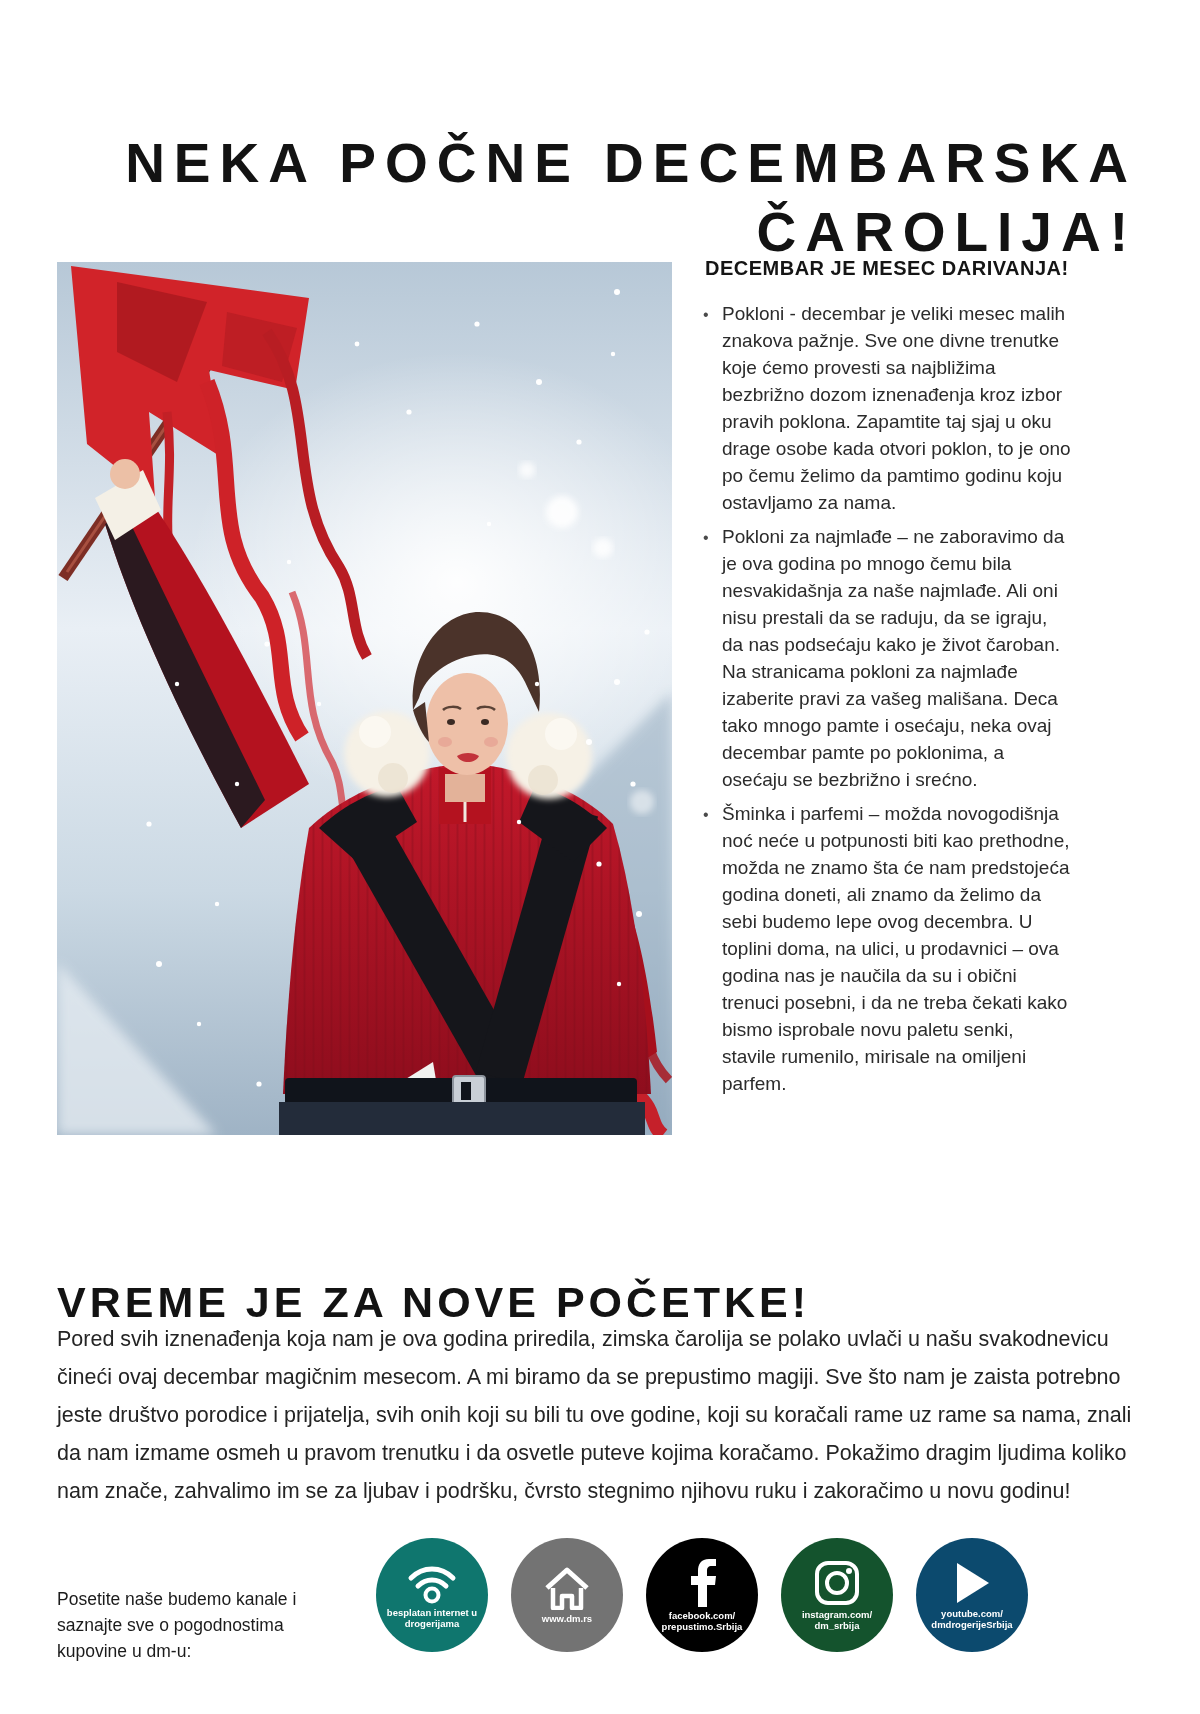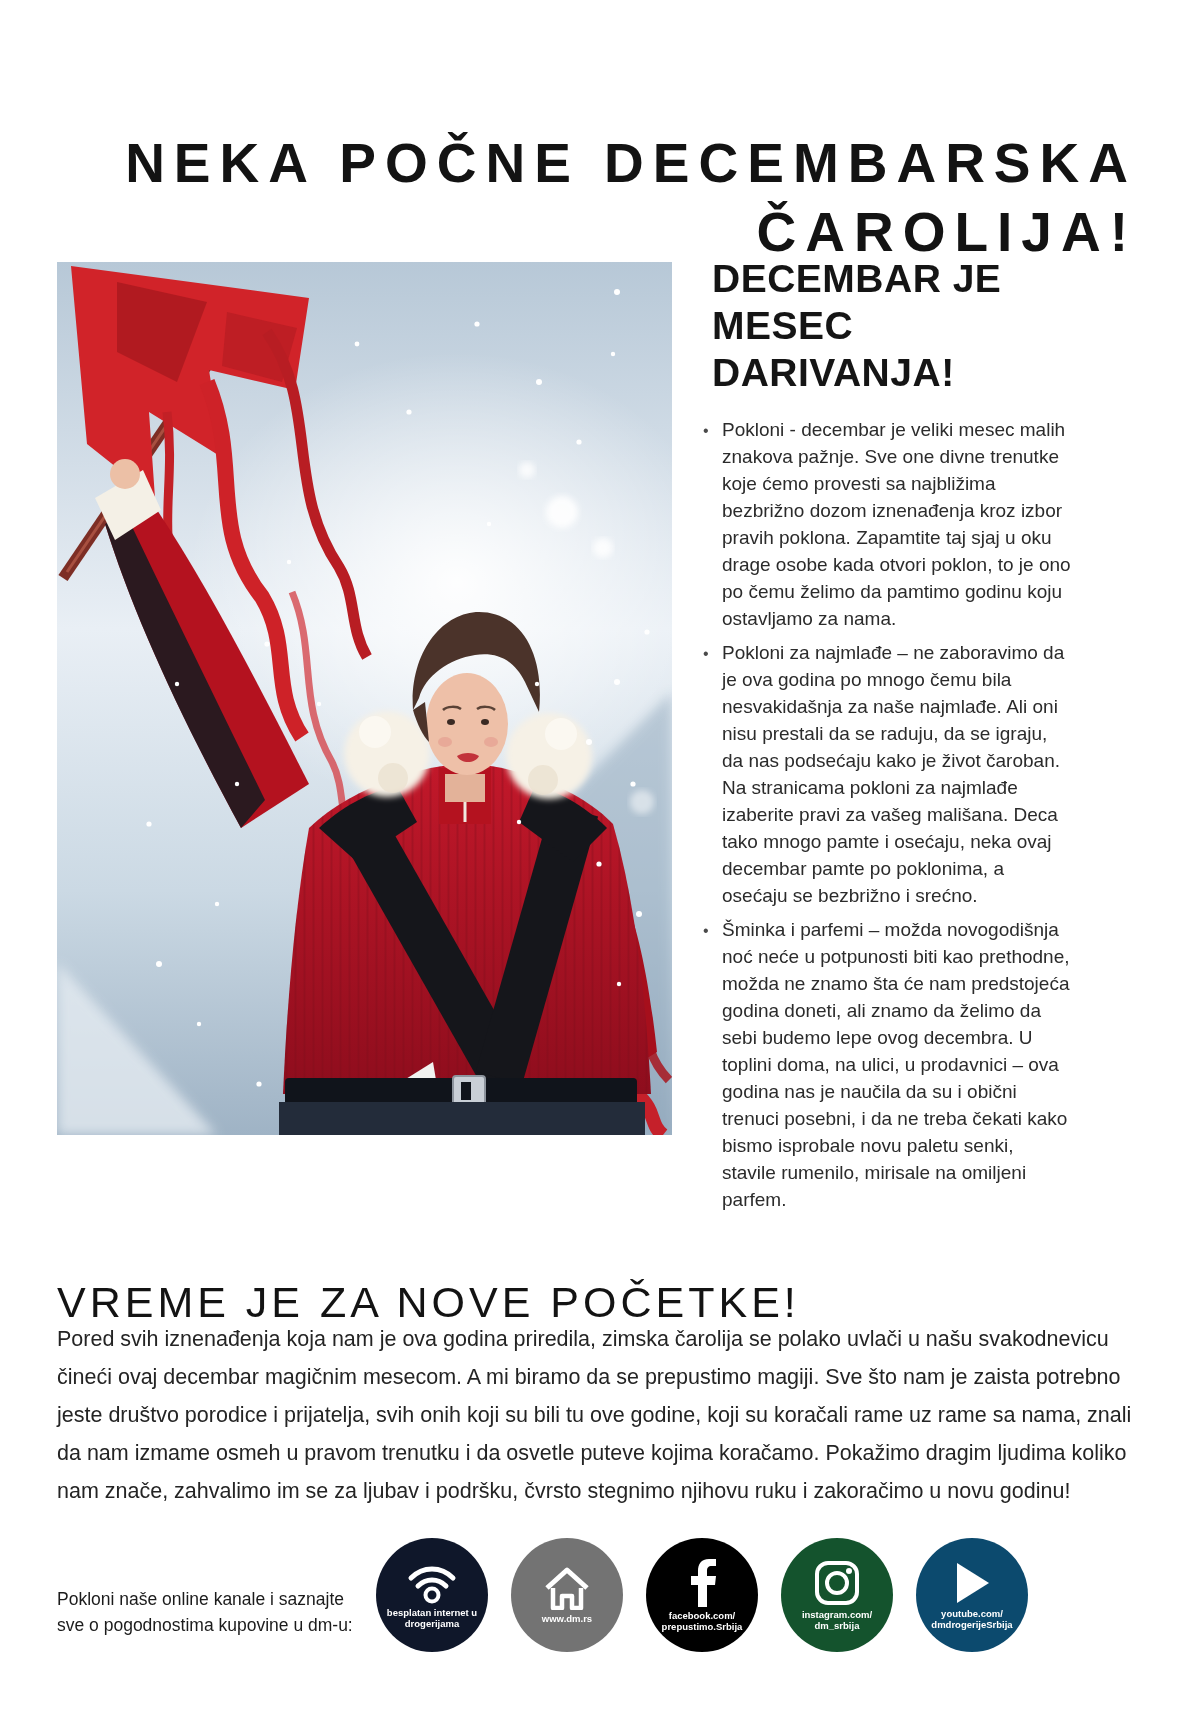--- a/index.html
+++ b/index.html
@@ -11,30 +11,30 @@
   .main-title {
     position:absolute; left:57px; top:92px; width:1080px;
     font-size:55px; font-weight:700; letter-spacing:9px;
     line-height:1.25; color:#131313;text-align:right;
   }
   .hero-wrap { position:absolute; left:57px; top:262px; width:615px; height:873px; }
   .hero-wrap svg { display:block; width:615px; height:873px; }
 
   .right-col { position:absolute; left:700px; top:256px; width:372px; }
   .right-heading {
-    font-size:39px; font-weight:700; line-height:1.2; letter-spacing:0.5px;
-    margin:0 0 20px 12px; color:#151515;
+    font-size:20px; font-weight:700; line-height:1.2; letter-spacing:0.5px;
+    margin:0 0 20px 5px; color:#151515;
   }
   .bullets { margin:0; padding:0; list-style:none; font-size:19px; line-height:27px; color:#2b2b2b; }
   .bullets li { position:relative; padding-left:22px; margin-bottom:7px; }
   .bullets li::before { content:"•"; position:absolute; left:3px; top:1px; font-size:16px; color:#4a4a4a; }
 
   .section-title {
     position:absolute; left:57px; top:1242px;
-    font-size:43px; font-weight:400; letter-spacing:4px; color:#131313;
+    font-size:43px; font-weight:700; letter-spacing:4px; color:#131313;
   }
   .lead {
     position:absolute; left:57px; top:1298px; width:1092px;
     font-size:21.5px; line-height:38px; color:#242424;
   }
 
   .footer-text {
     position:absolute; left:57px; top:1568px; width:300px;
     font-size:17.5px; line-height:26px; color:#1b1b1b;
   }
@@ -190,26 +190,26 @@
     <ul class="bullets">
       <li>Pokloni - decembar je veliki mesec malih znakova pažnje. Sve one divne trenutke koje ćemo provesti sa najbližima bezbrižno dozom iznenađenja kroz izbor pravih poklona. Zapamtite taj sjaj u oku drage osobe kada otvori poklon, to je ono po čemu želimo da pamtimo godinu koju ostavljamo za nama.</li>
       <li>Pokloni za najmlađe – ne zaboravimo da je ova godina po mnogo čemu bila nesvakidašnja za naše najmlađe. Ali oni nisu prestali da se raduju, da se igraju, da nas podsećaju kako je život čaroban. Na stranicama pokloni za najmlađe izaberite pravi za vašeg mališana. Deca tako mnogo pamte i osećaju, neka ovaj decembar pamte po poklonima, a osećaju se bezbrižno i srećno.</li>
       <li>Šminka i parfemi – možda novogodišnja noć neće u potpunosti biti kao prethodne, možda ne znamo šta će nam predstojeća godina doneti, ali znamo da želimo da sebi budemo lepe ovog decembra. U toplini doma, na ulici, u prodavnici – ova godina nas je naučila da su i obični trenuci posebni, i da ne treba čekati kako bismo isprobale novu paletu senki, stavile rumenilo, mirisale na omiljeni parfem.</li>
     </ul>
   </div>
 
   <h2 class="section-title">VREME JE ZA NOVE POČETKE!</h2>
   <p class="lead">Pored svih iznenađenja koja nam je ova godina priredila, zimska čarolija se polako uvlači u našu svakodnevicu čineći ovaj decembar magičnim mesecom. A mi biramo da se prepustimo magiji. Sve što nam je zaista potrebno jeste društvo porodice i prijatelja, svih onih koji su bili tu ove godine, koji su koračali rame uz rame sa nama, znali da nam izmame osmeh u pravom trenutku i da osvetle puteve kojima koračamo. Pokažimo dragim ljudima koliko nam znače, zahvalimo im se za ljubav i podršku, čvrsto stegnimo njihovu ruku i zakoračimo u novu godinu!</p>
 
-  <p class="footer-text">Pokloni naše online kanale i saznajte sve o pogodnostima kupovine u dm-u:</p>
+  <p class="footer-text">Posetite naše budemo kanale i saznajte sve o pogodnostima kupovine u dm-u:</p>
 
   <div class="icons-row">
 
 
-    <div class="icon-circle" style="background:#0f172a">
+    <div class="icon-circle" style="background:#0f766e">
       <span class="icon-glyph">
         <svg width="52" height="42" viewBox="0 0 52 42">
           <path d="M5,16 C17,4 35,4 47,16" fill="none" stroke="#fff" stroke-width="5" stroke-linecap="round"></path>
           <path d="M12,24 C20,16 32,16 40,24" fill="none" stroke="#fff" stroke-width="5" stroke-linecap="round"></path>
           <circle cx="26" cy="33" r="6.5" fill="none" stroke="#fff" stroke-width="4"></circle>
         </svg>
       </span>
       <span class="icon-label">besplatan internet u drogerijama</span>
     </div>
 

